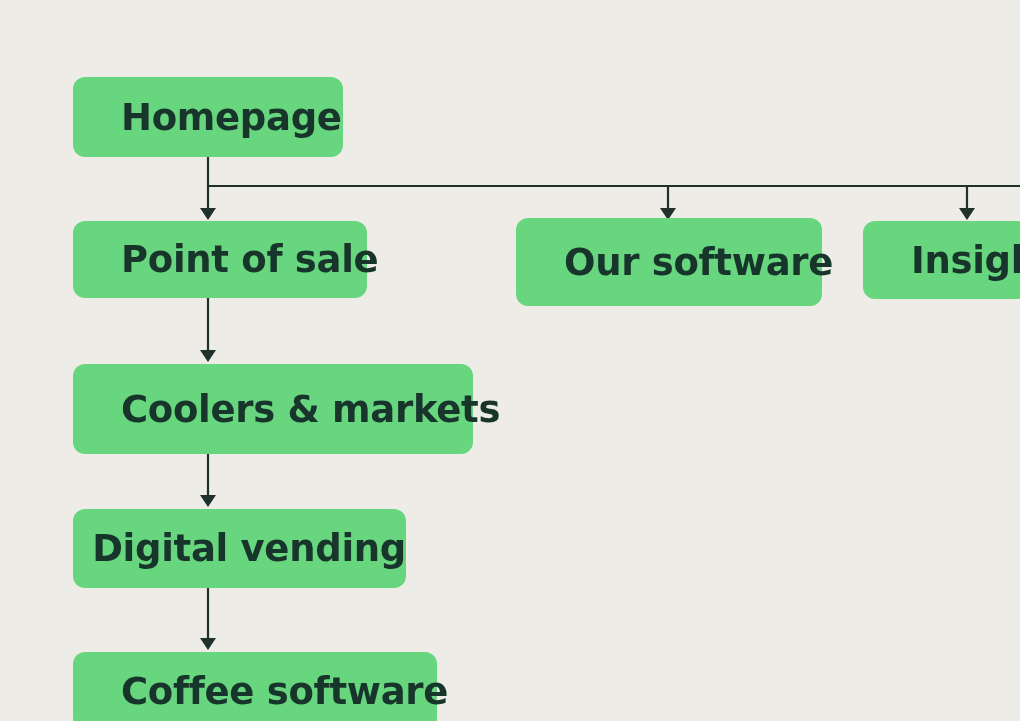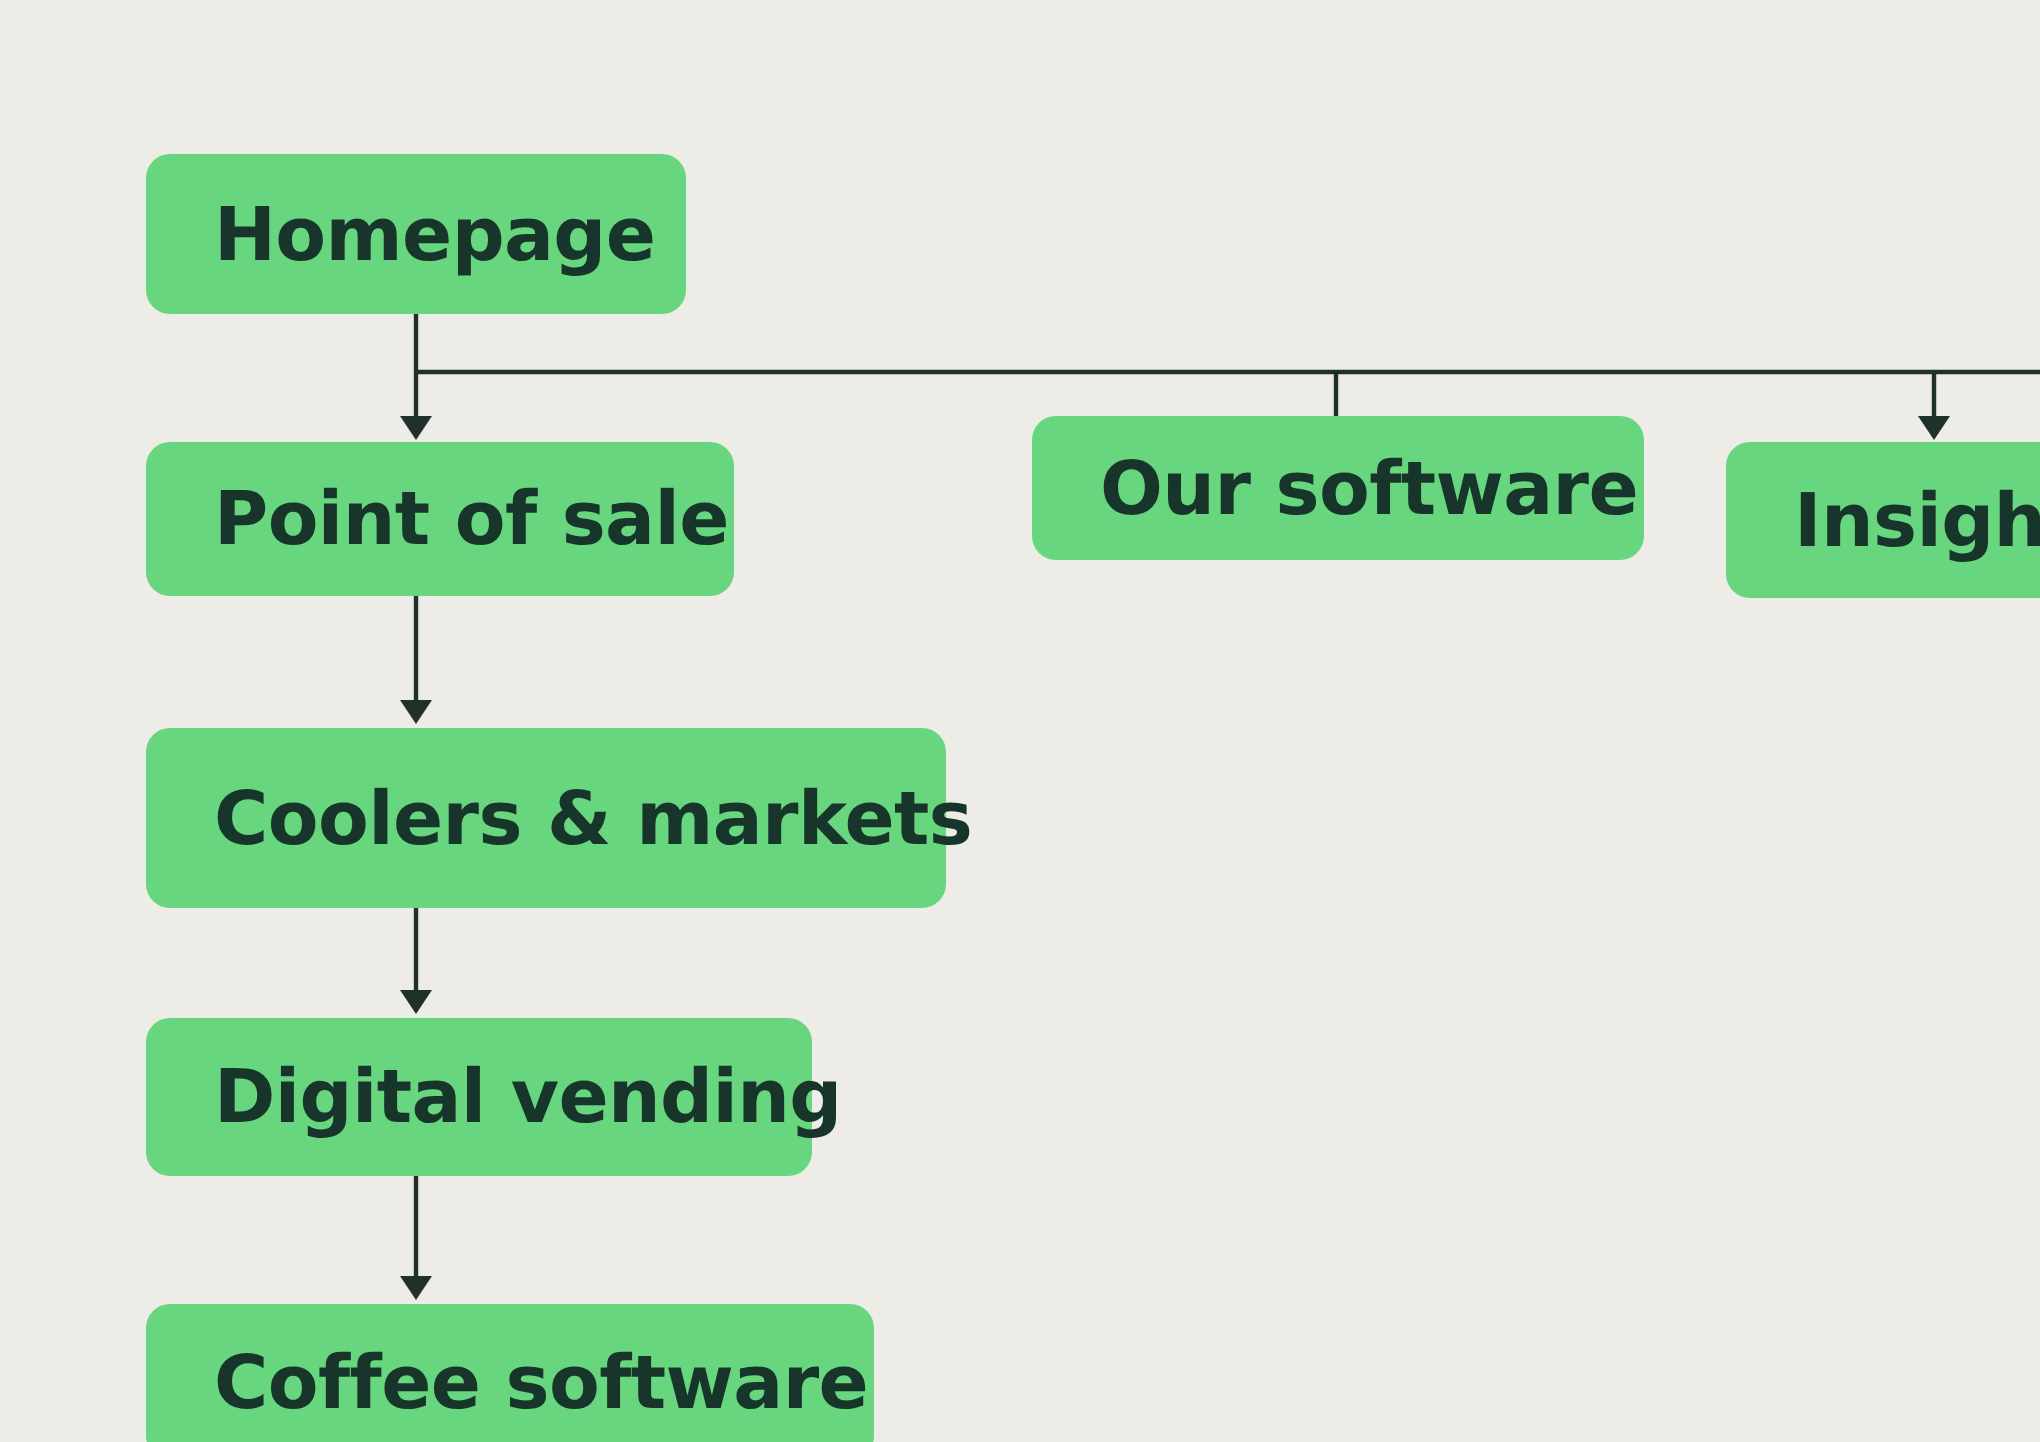--- a/index.html
+++ b/index.html
@@ -33,37 +33,37 @@
   }
   .connectors polygon {
     fill: var(--connector, #20302a);
   }
   .node {
     position: absolute;
     background: var(--node-fill, #68d67e);
     border-radius: 12px;
     display: flex;
     align-items: center;
-    padding-left: 34px;
+    padding-left: 48px;
     box-sizing: border-box;
   }
   .node .label {
     color: var(--node-text, #17352b);
     font-size: 37px;
     font-weight: 600;
     letter-spacing: -0.3px;
     line-height: 1;
     white-space: nowrap;
   }
   .node-homepage          { left: 73px;  top: 77px;  width: 270px; height: 80px; }
   .node-point-of-sale     { left: 73px;  top: 221px; width: 294px; height: 77px; }
-  .node-our-software      { left: 516px; top: 208px; width: 306px; height: 72px; }
+  .node-our-software      { left: 516px; top: 218px; width: 306px; height: 88px; }
   .node-insights          { left: 863px; top: 221px; width: 280px; height: 78px; }
   .node-coolers-markets   { left: 73px;  top: 364px; width: 400px; height: 90px; }
-  .node-digital-vending   { left: 73px;  top: 509px; width: 333px; height: 79px; }
+  .node-digital-vending   { left: 73px;  top: 509px; width: 333px; height: 79px; justify-content: flex-end; }
   .node-coffee-solutions  { left: 73px;  top: 652px; width: 364px; height: 78px; }
 </style>
 </head>
 <body>
 
 <div class="canvas">
 
   <svg class="connectors" viewBox="0 0 1020 721" aria-hidden="true">
 
     <g>

